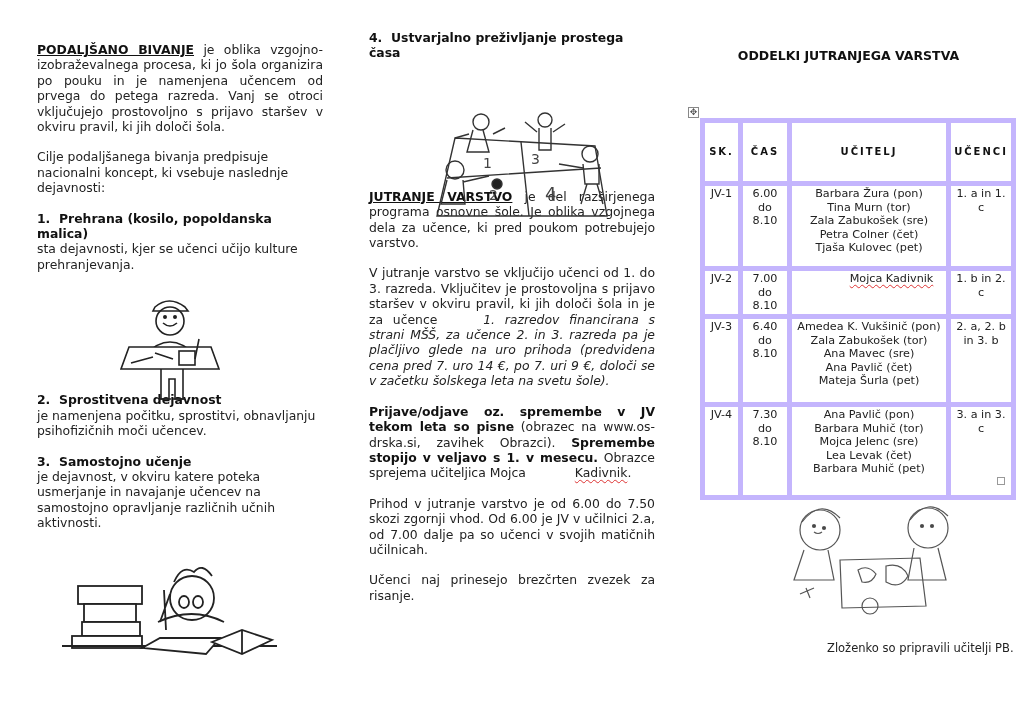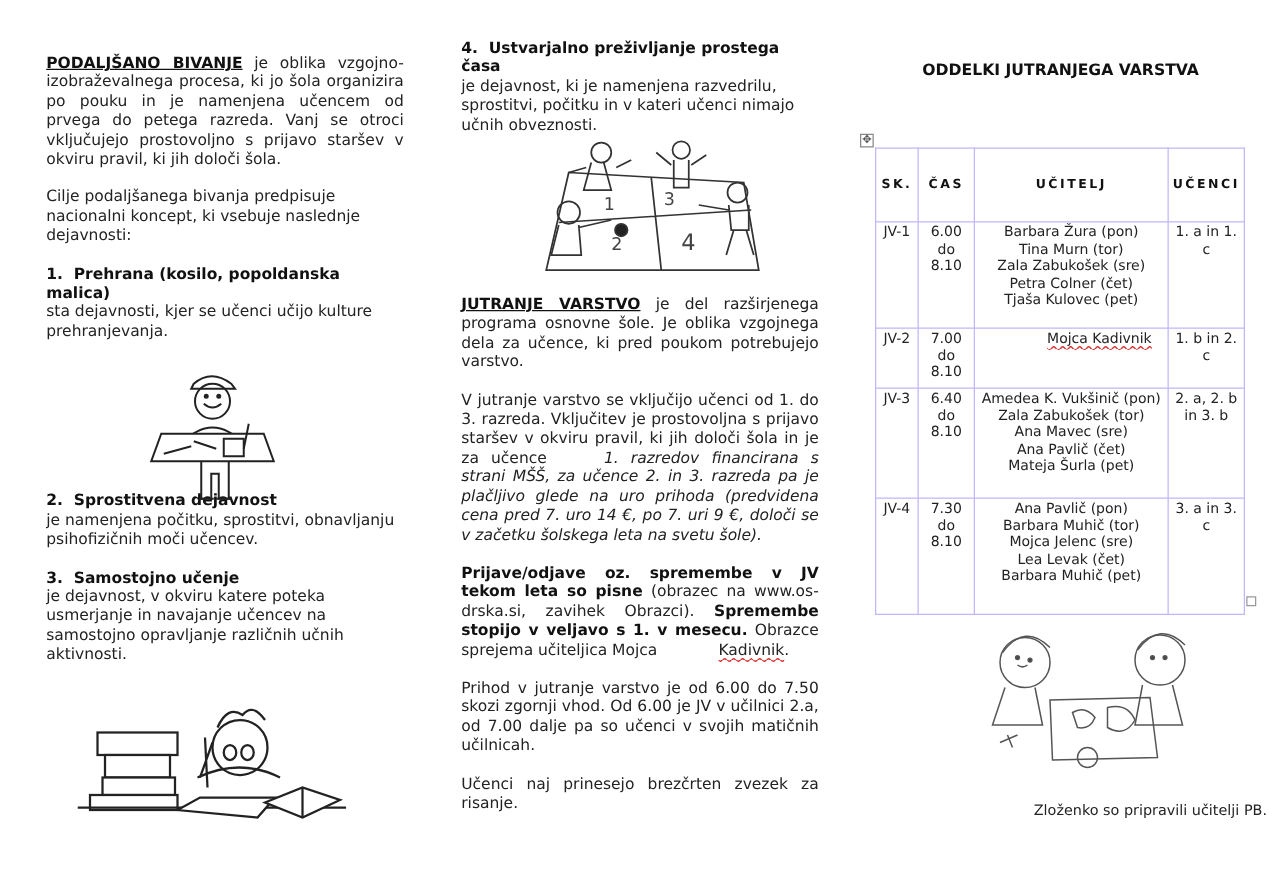--- a/index.html
+++ b/index.html
@@ -17,21 +17,21 @@
   .sq { text-decoration: underline wavy #d33; text-decoration-thickness:1px; text-underline-offset:2px;padding-left:45px; }
   .illus { position:absolute; }
   #col1 { left:37px; top:42px; width:286px; }
   #col2 { left:369px; top:30px; width:286px; }
   #title { position:absolute; left:700px; top:48px; width:297px; text-align:center;
            font-weight:bold; font-size:12.5px; color:#111; }
   #move-handle { position:absolute; left:688px; top:107px; width:9px; height:9px; border:1px solid #888;
                  font-size:9px; line-height:9px; text-align:center; color:#555; }
   #resize-handle { position:absolute; left:997px; top:477px; width:6px; height:6px; border:1px solid #999; }
   table { position:absolute; left:700px; top:118px; border-collapse:collapse; font-size:11.2px; line-height:13.6px; color:#222; }
-  td, th { border:1px solid #c4b5fd; vertical-align:top; padding:1px 1px; }
+  td, th { border:5px solid #c4b5fd; vertical-align:top; padding:1px 1px; }
   th { vertical-align:middle; height:56px; font-size:10px; font-weight:bold; letter-spacing:2px; color:#111; }
   td.c1 { width:31px; text-align:center; }
   td.c2 { width:42px; text-align:center; }
   td.c3 { width:152px; text-align:center; }
   td.c4 { width:58px; text-align:center; }
   #caption { position:absolute; left:803px; top:641px; font-size:11.5px; color:#222;margin-left:24px; }
 </style>
 </head>
 <body>
 
@@ -77,21 +77,20 @@
     <path d="M96 60 q34 -16 66 0"></path>
     <path d="M98 60 l10 -28 M104 68 l-2 -40"></path>
     <path d="M80 86 l18 -10 l60 0 l-14 16 z" fill="#fff"></path>
     <path d="M150 80 l30 -12 l30 10 l-30 14 z" fill="#fff"></path>
     <path d="M180 68 l0 24"></path>
   </svg>
 </div>
 
 <div id="col2" class="col">
   <p class="head"><span class="num">4.</span><span>Ustvarjalno preživljanje prostega časa</span></p>
-  <p>je dejavnost, ki je namenjena razvedrilu, sprostitvi, počitku in v kateri učenci nimajo učnih obveznosti.</p>
 
   <svg class="illus" style="left:56px; top:78px;" width="192" height="112" viewBox="0 0 192 112" fill="none" stroke="#333" stroke-width="1.4">
     <path d="M30 30 l140 8 l12 70 l-170 0 z"></path>
     <path d="M96 34 l8 74 M22 70 l154 -10"></path>
     <text x="58" y="60" font-size="14" fill="#444" stroke="none" font-family="DejaVu Sans, sans-serif">1</text>
     <text x="106" y="56" font-size="14" fill="#444" stroke="none" font-family="DejaVu Sans, sans-serif">3</text>
     <text x="64" y="92" font-size="14" fill="#444" stroke="none" font-family="DejaVu Sans, sans-serif">2</text>
     <text x="120" y="92" font-size="18" fill="#444" stroke="none" font-family="DejaVu Sans, sans-serif">4</text>
     <circle cx="56" cy="14" r="8"></circle>
       <path d="M48 22 l-6 22 l22 0 l-6 -22 M44 26 l-14 4 M68 26 l12 -6"></path>

